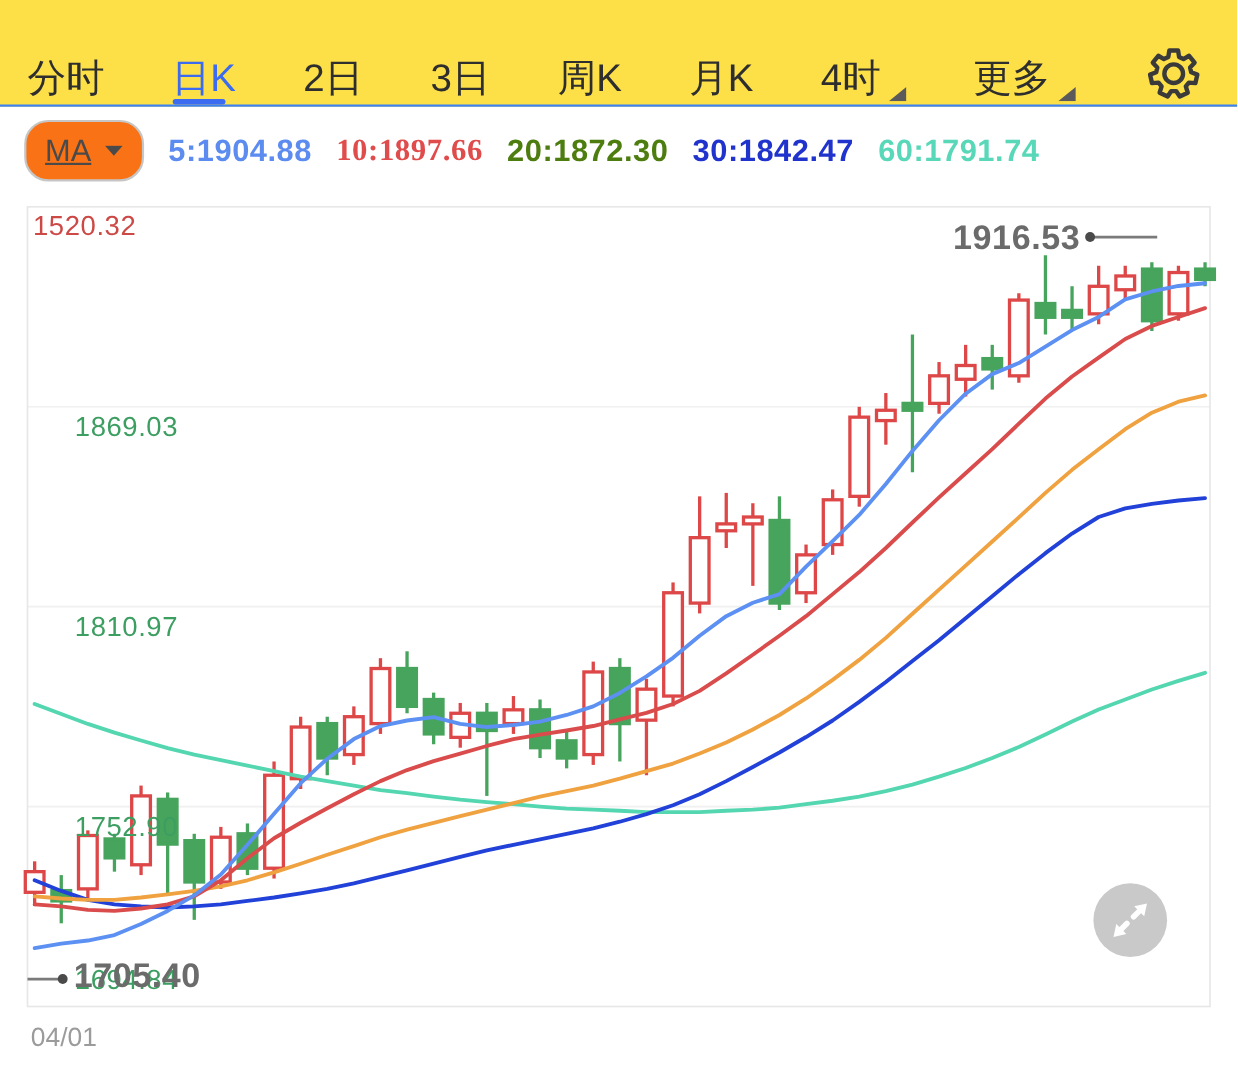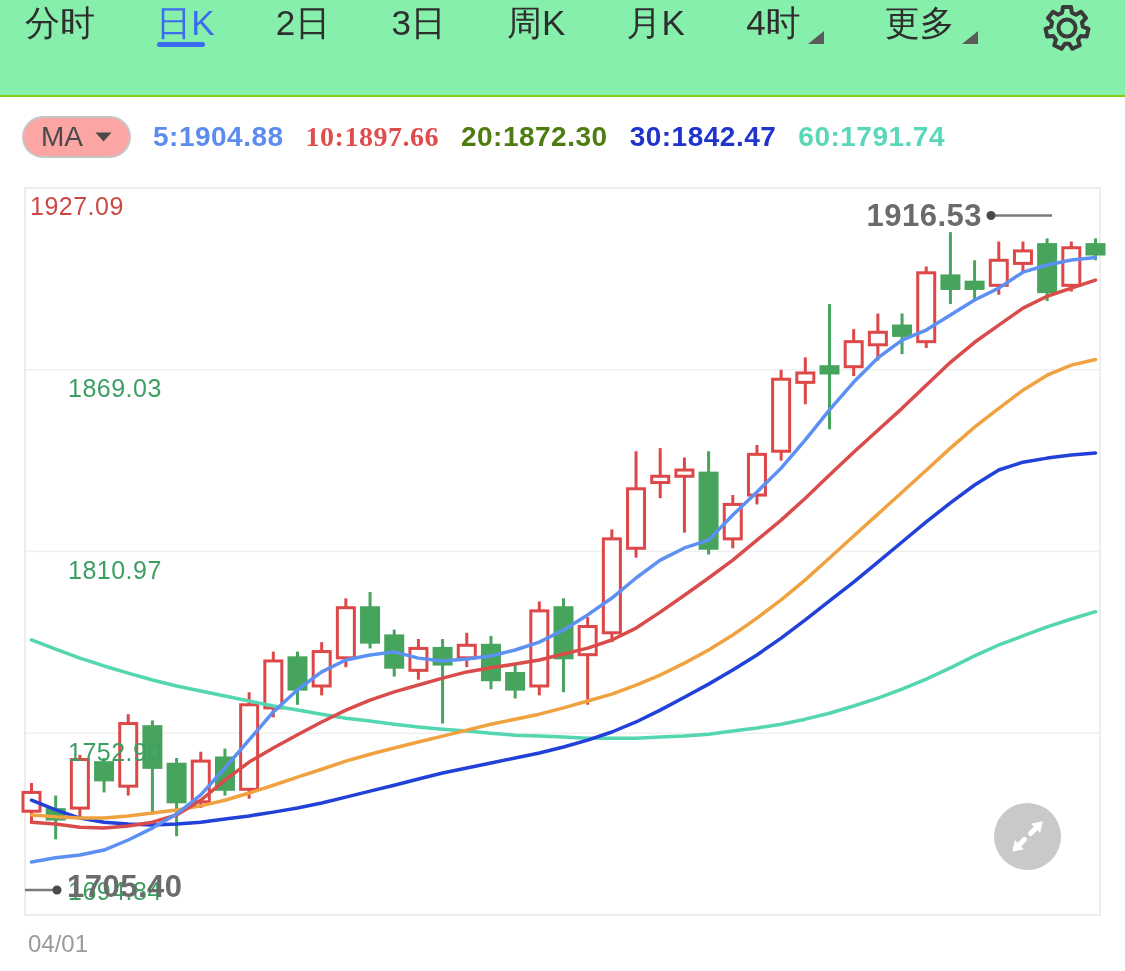--- a/index.html
+++ b/index.html
@@ -1,34 +1,34 @@
 <!DOCTYPE html>
 <html><head>
 <meta charset="utf-8">
 <style>
   html,body{margin:0;padding:0;background:#fff;}
   body{font-family:"Liberation Sans","DejaVu Sans",sans-serif;}
   .stage{position:relative;width:1125px;height:971px;background:#fff;overflow:hidden;}
 
   
-  .tabbar{position:absolute;left:0;top:0;width:1125px;height:97px;background:#86efac;
-          border-bottom:2px solid #84cc16;display:flex;align-items:flex-start;
+  .tabbar{position:absolute;left:0;top:0;width:1125px;height:97px;background:#fde047;
+          border-bottom:2px solid #3b82f6;display:flex;align-items:flex-end;
           justify-content:space-between;padding:0 30px 0 25px;box-sizing:border-box;}
   .tab{position:relative;display:flex;align-items:center;font-size:35px;color:#2e2e2e;cursor:pointer;}
   .tab.active{color:#3b6bf0;}
   .tab .underline{position:absolute;left:1px;bottom:0;width:48px;height:5px;border-radius:3px;background:#3b6bf0;}
   .dd-tri{margin-left:7px;transform:translateY(14px);}
   .gear-btn{display:flex;align-items:center;background:none;border:none;padding:0;cursor:pointer;}
 
   
   .ma-bar{position:absolute;left:0;top:99px;width:1125px;height:76px;display:flex;
           align-items:center;padding-left:22px;box-sizing:border-box;gap:22px;}
-  .ma-pill{display:inline-flex;align-items:center;gap:12px;height:42px;padding:0 17px;
-           border:2px solid #c6c6c6;border-radius:22px;background:#fca5a5;color:#4a4a4a;
-           font-size:28px;font-family:inherit;cursor:pointer;}
+  .ma-pill{display:inline-flex;align-items:center;gap:12px;height:56px;padding:0 17px;
+           border:2px solid #c6c6c6;border-radius:22px;background:#f97316;color:#4a4a4a;
+           font-size:28px;font-family:inherit;cursor:pointer;text-decoration:underline;}
   .ma-val{font-size:28px;font-weight:bold;letter-spacing:.5px;}
   .c0{color:#5c8cf0;} .c1{color:#e04c4c;font-family:Liberation Serif, serif;} .c2{color:#4d7c0f;} .c3{color:#2033cc;} .c4{color:#58d8b8;}
 
   
   #chart-svg{position:absolute;left:0;top:0;}
   .ytick{position:absolute;left:30px;font-size:25px;letter-spacing:.5px;}
   .tick-red{color:#cc4946;} .tick-green{color:#3d9e62;margin-left:38px;}
   .anno{position:absolute;font-size:31px;font-weight:bold;color:#6b6b6b;letter-spacing:.5px;}
   #anno-high{top:198px;right:143px;}
   #anno-low{top:869px;left:67px;}
@@ -240,21 +240,21 @@
       <polyline points="31.5,800.2451237890202 55.68181818181819,809.9488912809468 79.86363636363637,818.0875349838535 104.04545454545455,822.1568568353065 128.22727272727275,824.0350053821309 152.40909090909093,824.9740796555436 176.5909090909091,824.0350053821309 200.77272727272728,822.1568568353065 224.95454545454547,819.0266092572656 249.13636363636365,815.8963616792247 273.31818181818187,812.1400645855755 297.5,808.0707427341224 321.6818181818182,803.0623466092574 345.8636363636364,797.1148762109792 370.04545454545456,791.1674058127013 394.22727272727275,785.2199354144241 418.40909090909093,778.9594402583423 442.5909090909091,773.0119698600643 466.7727272727273,768.0035737351991 490.9545454545455,762.9951776103333 515.1363636363637,757.986781485468 539.3181818181819,752.9783853606028 563.5,747.0309149623248 587.6818181818182,740.1443702906347 611.8636363636364,732.0057265877286 636.0454545454546,721.9889343379975 660.2272727272727,710.0939935414423 684.409090909091,697.2599784714741 708.5909090909091,684.1129386437029 732.7727272727274,670.0268245425189 756.9545454545455,655.001636167922 781.1363636363637,638.0982992465015 805.3181818181819,619.9428632938644 829.5,600.8483530678145 853.6818181818182,582.066867599569 877.8636363636364,562.0332831001076 902.0454545454546,541.9996986006456 926.2272727272727,521.9661141011835 950.409090909091,502.87160387513427 974.5909090909091,485.02919268030104 998.7727272727274,470.0040043057048 1022.9545454545455,462.17838536060253 1047.1363636363637,458.1090635091495 1071.318181818182,454.9788159311086 1095.5,452.88155005382094" fill="none" stroke="#2141d8" stroke-width="3.5" stroke-linejoin="round" stroke-linecap="round"></polyline>
       <polyline points="31.5,814.9572874058126 55.68181818181819,816.8354359526369 79.86363636363637,818.0875349838535 104.04545454545455,818.0875349838535 128.22727272727275,815.8963616792247 152.40909090909093,813.0791388589877 176.5909090909091,809.9488912809468 200.77272727272728,805.8795694294937 224.95454545454547,800.2451237890202 249.13636363636365,793.0455543595264 273.31818181818187,785.2199354144241 297.5,777.0812917115172 321.6818181818182,769.255672766415 345.8636363636364,761.1170290635089 370.04545454545456,754.2304843918188 394.22727272727275,747.969989235737 418.40909090909093,742.0225188374596 442.5909090909091,736.0750484391816 466.7727272727273,730.1275780409037 490.9545454545455,724.1801076426264 515.1363636363637,719.1717115177605 539.3181818181819,714.1633153928954 563.5,707.9028202368135 587.6818181818182,701.0162755651235 611.8636363636364,694.1297308934332 636.0454545454546,685.052012917115 660.2272727272727,675.035220667384 684.409090909091,663.1402798708287 708.5909090909091,649.9932400430567 732.7727272727274,634.9680516684606 756.9545454545455,618.0647147470395 781.1363636363637,599.9092787944023 805.3181818181819,579.8756942949403 829.5,557.963961248654 853.6818181818182,536.0522282023676 877.8636363636364,514.1404951560812 902.0454545454546,492.22876210979496 926.2272727272727,470.3170290635086 950.409090909091,448.09227125941845 974.5909090909091,427.11961248654427 998.7727272727274,408.3381270182988 1022.9545454545455,390.18269106566174 1047.1363636363637,375.15750269106553 1071.318181818182,365.1407104413345 1095.5,359.506264800861" fill="none" stroke="#efa23f" stroke-width="3.5" stroke-linejoin="round" stroke-linecap="round"></polyline>
       <polyline points="31.5,822.1568568353065 55.68181818181819,824.0350053821309 79.86363636363637,827.1652529601718 104.04545454545455,828.1043272335845 128.22727272727275,825.9131539289558 152.40909090909093,822.1568568353065 176.5909090909091,814.9572874058126 200.77272727272728,800.2451237890202 224.95454545454547,780.2115392895582 249.13636363636365,762.0561033369211 273.31818181818187,747.969989235737 297.5,734.822949407965 321.6818181818182,721.9889343379975 345.8636363636364,710.0939935414423 370.04545454545456,700.0772012917113 394.22727272727275,691.9385575888052 418.40909090909093,685.052012917115 442.5909090909091,678.1654682454249 466.7727272727273,671.9049730893431 490.9545454545455,667.83565123789 515.1363636363637,664.0793541442408 539.3181818181819,660.0100322927879 563.5,654.0625618945098 587.6818181818182,648.1150914962325 611.8636363636364,639.9764477933259 636.0454545454546,628.0815069967705 660.2272727272727,612.1172443487621 684.409090909091,595.2139074273409 708.5909090909091,577.997545748116 732.7727272727274,560.1551345532828 756.9545454545455,540.1215500538214 781.1363636363637,520.0879655543592 805.3181818181819,498.1762325080729 829.5,475.01240043057 853.6818181818182,452.1615931108715 877.8636363636364,430.24986006458516 902.0454545454546,408.3381270182988 926.2272727272727,385.1742949407966 950.409090909091,362.3234876210974 974.5909090909091,342.28990312163603 998.7727272727274,325.07354144241106 1022.9545454545455,308.1702045209899 1047.1363636363637,296.27526372443464 1071.318181818182,288.13662002152853 1095.5,280.1231862217433" fill="none" stroke="#da4b4b" stroke-width="3.5" stroke-linejoin="round" stroke-linecap="round"></polyline>
       <polyline points="31.5,861.9110010764263 55.68181818181819,857.8416792249732 79.86363636363637,855.024456404736 104.04545454545455,850.0160602798709 128.22727272727275,839.9992680301399 152.40909090909093,828.1043272335845 176.5909090909091,814.0182131324004 200.77272727272728,794.9237029063505 224.95454545454547,768.0035737351991 249.13636363636365,739.8313455328309 273.31818181818187,711.9721420882665 297.5,689.7473842841764 321.6818181818182,671.9049730893431 345.8636363636364,660.0100322927879 370.04545454545456,655.001636167922 394.22727272727275,651.871388589881 418.40909090909093,658.1318837459628 442.5909090909091,660.9491065661999 466.7727272727273,659.0709580193757 490.9545454545455,655.9407104413349 515.1363636363637,649.9932400430567 539.3181818181819,642.1676210979545 563.5,629.9596555435946 587.6818181818182,614.9344671689985 611.8636363636364,598.0311302475781 636.0454545454546,577.997545748116 660.2272727272727,560.1551345532828 684.409090909091,547.9471689989236 708.5909090909091,540.1215500538214 732.7727272727274,515.0795694294941 756.9545454545455,491.9157373519911 781.1363636363637,468.1258557588805 805.3181818181819,439.9536275565124 829.5,409.9032508073193 853.6818181818182,382.0440473627557 877.8636363636364,357.94114101184056 902.0454545454546,340.0987298170073 926.2272727272727,330.0819375672762 950.409090909091,315.05674919268006 974.5909090909091,300.03156081808385 998.7727272727274,288.13662002152853 1022.9545454545455,272.1723573735195 1047.1363636363637,264.9727879440256 1071.318181818182,259.9643918191604 1095.5,257.5227987082879" fill="none" stroke="#5c90f2" stroke-width="3.5" stroke-linejoin="round" stroke-linecap="round"></polyline>
       <line x1="991" x2="1052" y1="215.5" y2="215.5" stroke="#7a7a7a" stroke-width="2.5"></line>
       <circle cx="991" cy="215.5" r="4.5" fill="#4a4a4a"></circle>
       <line x1="25" x2="57" y1="890" y2="890" stroke="#7a7a7a" stroke-width="2.5"></line>
       <circle cx="57" cy="890" r="4.5" fill="#4a4a4a"></circle>
     </svg>
 
-  <div class="ytick tick-red" style="top:192px">1927.09</div>
+  <div class="ytick tick-red" style="top:192px">1520.32</div>
   <div class="ytick tick-green" style="top:374px">1869.03</div>
   <div class="ytick tick-green" style="top:556px">1810.97</div>
   <div class="ytick tick-green" style="top:738px">1752.90</div>
   <div class="ytick tick-green" style="top:877px">1694.84</div>
 
   <div class="anno" id="anno-high">1916.53</div>
   <div class="anno" id="anno-low">1705.40</div>
 
   <div class="xlabel">04/01</div>
 

